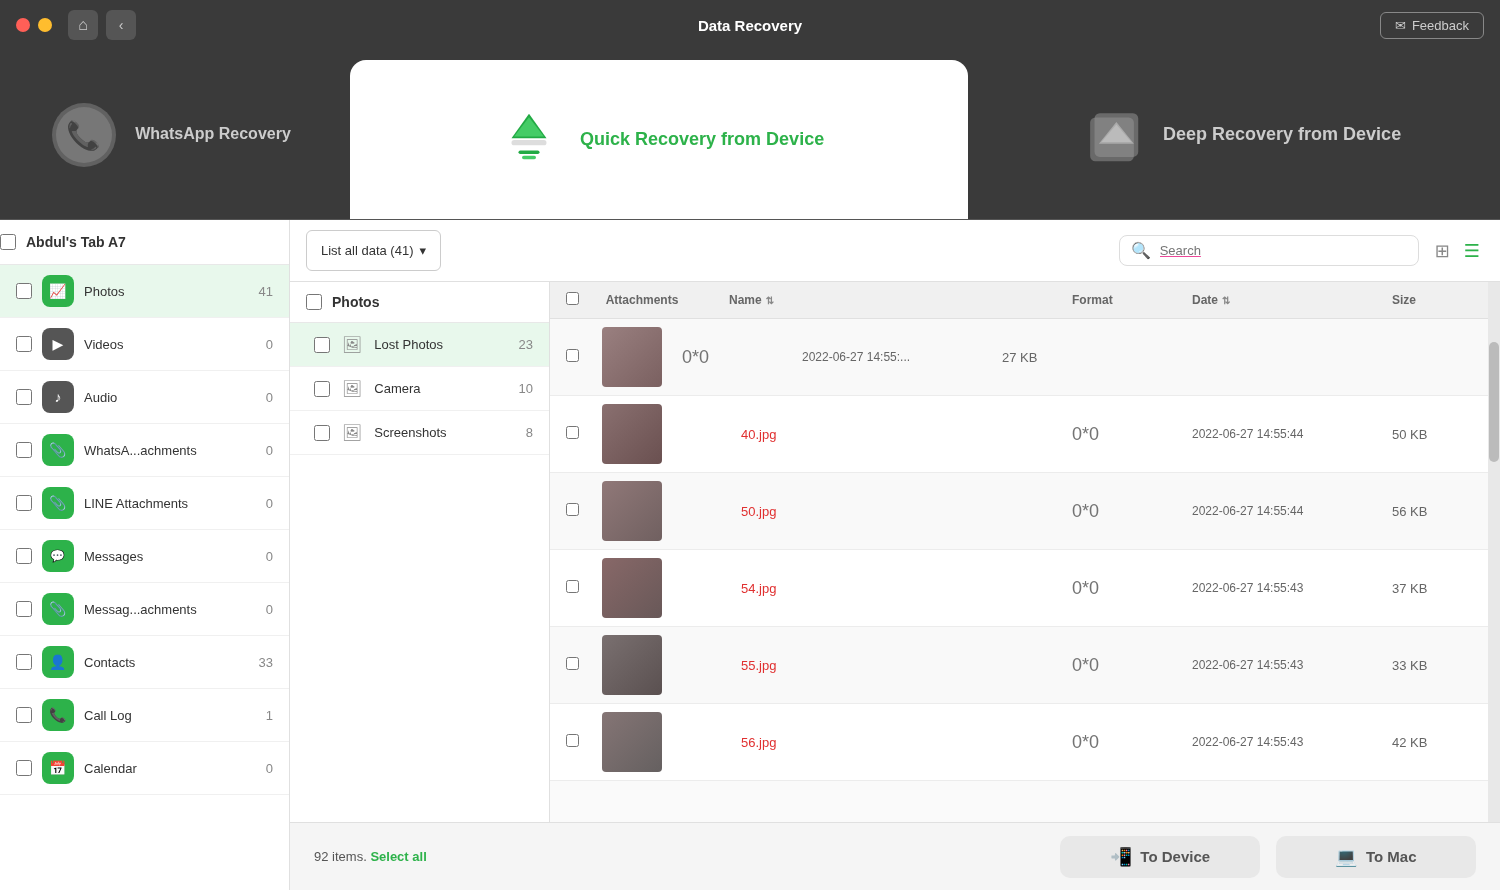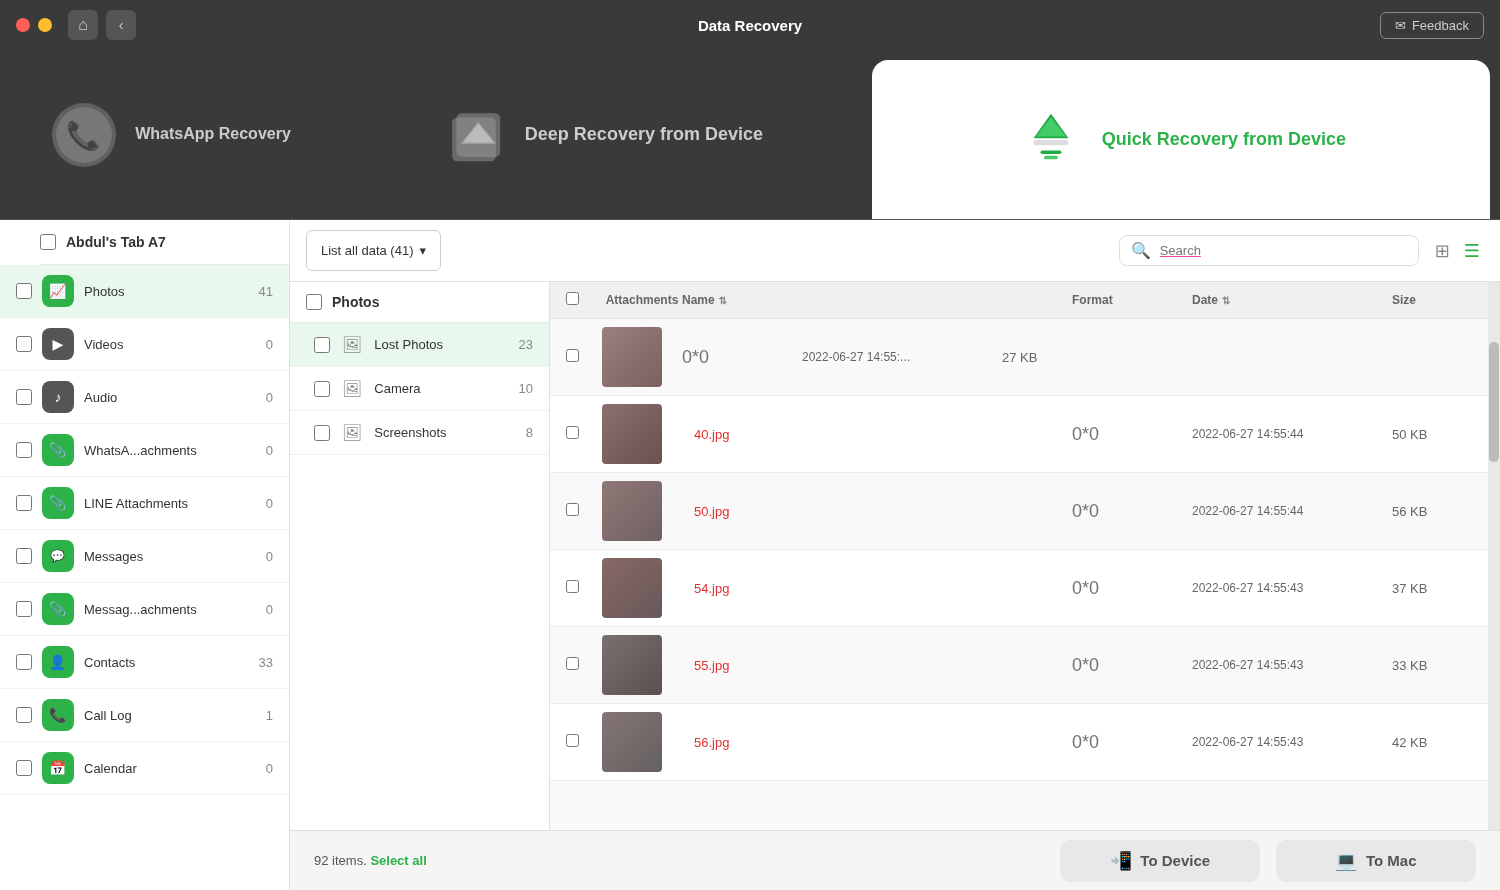--- a/index.html
+++ b/index.html
@@ -145,21 +145,20 @@
       display: flex;
       flex-direction: column;
       overflow: hidden;
     }
     .device-header {
       display: flex;
       align-items: flex-end;
       padding: 14px 0;
       border-bottom: 1px solid #e8e8e8;
       gap: 10px;
-      margin-left: 40px;
     }
     .device-checkbox {
       width: 16px; height: 16px;
       cursor: pointer;
     }
     .device-name {
       font-size: 14px;
       font-weight: 600;
       color: #333;
     }
@@ -328,21 +327,21 @@
       border-bottom: 1px solid #e0e0e0;
       font-size: 12px;
       font-weight: 600;
       color: #666;
       position: sticky;
       top: 0;
       z-index: 10;
     }
     .col-check { width: 36px; }
     .col-thumb { width: 80px; text-align: center; }
-    .col-name { flex: 2; display: flex; align-items: center; gap: 4px; }
+    .col-name { flex: 2; display: flex; align-items: center; gap: 4px; margin-left: 47px; }
     .col-format { width: 120px; }
     .col-date { width: 200px; display: flex; align-items: center; gap: 4px; }
     .col-size { width: 80px; }
 
     .file-row {
       display: flex;
       align-items: center;
       padding: 8px 16px;
       border-bottom: 1px solid #ececec;
       background: #fff;
@@ -404,21 +403,21 @@
     }
 
     
     .footer {
       display: flex;
       align-items: center;
       justify-content: space-between;
       padding: 0 24px;
       background: #f5f5f5;
       border-top: 1px solid #e0e0e0;
-      height: 60px;
+      height: 68px;
     }
     .footer-info {
       font-size: 13px;
       color: #555;
     }
     .footer-info a {
       color: #2db24a;
       text-decoration: none;
       font-weight: 600;
     }
@@ -468,43 +467,43 @@
     <div class="mode-tab-icon">
       <svg viewBox="0 0 70 70" xmlns="http://www.w3.org/2000/svg">
         <circle cx="35" cy="35" r="32" fill="#888" opacity="0.5"></circle>
         <circle cx="35" cy="35" r="28" fill="#999" opacity="0.4"></circle>
         <text x="35" y="45" text-anchor="middle" font-size="28" fill="#fff">📞</text>
       </svg>
     </div>
     <div class="mode-tab-label">WhatsApp Recovery</div>
   </div>
 
-  <div class="mode-tab">
-    <div class="mode-tab-icon">
-      <svg viewBox="0 0 80 80" xmlns="http://www.w3.org/2000/svg">
-        <rect x="15" y="20" width="50" height="50" rx="6" fill="#888" opacity="0.6"></rect>
-        <rect x="20" y="15" width="50" height="50" rx="6" fill="#999" opacity="0.5"></rect>
-        <polygon points="45,25 65,50 25,50" fill="#aaa"></polygon>
-        <polygon points="45,28 62,48 28,48" fill="#bbb"></polygon>
-      </svg>
-    </div>
-    <div class="mode-tab-label">Deep Recovery from Device</div>
-  </div>
-
   <div class="mode-tab active" style="flex:1.2">
     <div class="mode-tab-icon">
       <svg viewBox="0 0 80 80" xmlns="http://www.w3.org/2000/svg">
         <rect x="20" y="40" width="40" height="6" rx="3" fill="#ddd"></rect>
         <polygon points="40,10 60,38 20,38" fill="#22aa44"></polygon>
         <polygon points="40,14 57,36 23,36" fill="#44cc66"></polygon>
         <rect x="28" y="52" width="24" height="4" rx="2" fill="#22aa44"></rect>
         <rect x="32" y="58" width="16" height="4" rx="2" fill="#44cc66"></rect>
       </svg>
     </div>
     <div class="mode-tab-label">Quick Recovery from Device</div>
+  </div>
+
+  <div class="mode-tab">
+    <div class="mode-tab-icon">
+      <svg viewBox="0 0 80 80" xmlns="http://www.w3.org/2000/svg">
+        <rect x="15" y="20" width="50" height="50" rx="6" fill="#888" opacity="0.6"></rect>
+        <rect x="20" y="15" width="50" height="50" rx="6" fill="#999" opacity="0.5"></rect>
+        <polygon points="45,25 65,50 25,50" fill="#aaa"></polygon>
+        <polygon points="45,28 62,48 28,48" fill="#bbb"></polygon>
+      </svg>
+    </div>
+    <div class="mode-tab-label">Deep Recovery from Device</div>
   </div>
 </div>
 
 <div class="main">
 
   <div class="sidebar">
     <div class="device-header">
       <input type="checkbox" class="device-checkbox" style="">
       <span class="device-name">Abdul's Tab A7</span>
     </div>

